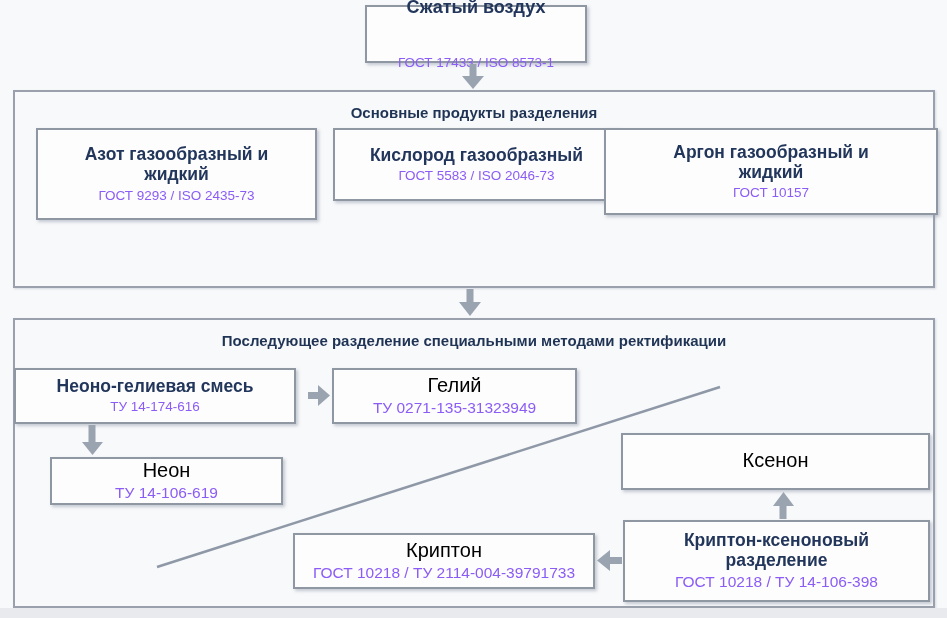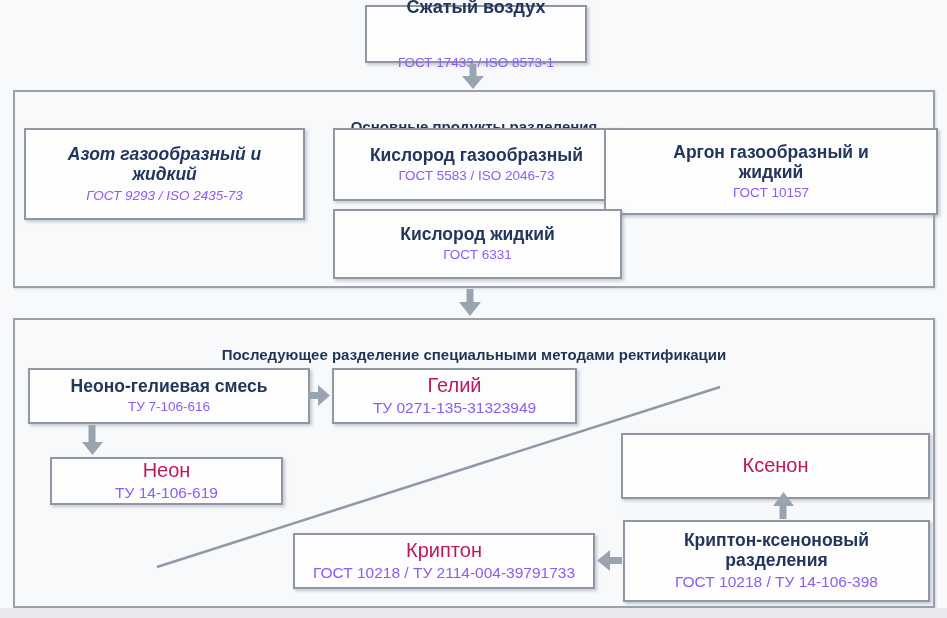--- a/index.html
+++ b/index.html
@@ -22,21 +22,21 @@
     border:2px solid #9aa1ac;
     background:transparent;
     box-sizing:border-box;
     box-shadow:1px 1px 2px rgba(150,158,172,.35);
     text-align:center;
   }
   .section-title{
     font-weight:bold;
     font-size:15px;
     color:#1f3355;
-    padding-top:26px;
+    padding-top:12px;
   }
   .node{
     position:absolute;
     box-sizing:border-box;
     background:#fdfdfe;
     border:2px solid #8f97a3;
     box-shadow:2px 2px 3px rgba(145,155,170,.5);
     display:flex;
     flex-direction:column;
     justify-content:center;
@@ -54,21 +54,21 @@
   .nt.w2a{max-width:220px;}
   .nt.w2b{max-width:235px;}
   .ns{
     font-size:13.5px;
     color:#8b5cf6;
     line-height:1.2;
   }
   .node.big .nt{
     font-weight:normal;
     font-size:20px;
-    color:#be185d;
+    color:#000000;
     margin-bottom:2px;
   }
   .node.big .ns{
     font-size:15.5px;
   }
   .overlay{
     position:absolute;left:0;top:0;
     z-index:3;
     pointer-events:none;
   }
@@ -80,70 +80,66 @@
 
   <div class="node" style="left:365px;top:5px;width:222px;height:58px;gap:35px;">
     <div class="nt" style="font-size:18px;">Сжатый воздух</div>
     <div class="ns">ГОСТ 17433 / ISO 8573-1</div>
   </div>
 
   <div class="section" style="left:13px;top:90px;width:922px;height:198px;">
     <div class="section-title">Основные продукты разделения</div>
   </div>
 
-  <div class="node" style="left:24px;top:128px;width:281px;height:92px;font-style:italic;">
+  <div class="node" style="left:36px;top:128px;width:281px;height:92px;">
     <div class="nt w2a">Азот газообразный и жидкий</div>
     <div class="ns">ГОСТ 9293 / ISO 2435-73</div>
   </div>
 
   <div class="node" style="left:333px;top:128px;width:287px;height:73px;">
     <div class="nt">Кислород газообразный</div>
     <div class="ns">ГОСТ 5583 / ISO 2046-73</div>
   </div>
 
   <div class="node" style="left:604px;top:128px;width:334px;height:87px;">
     <div class="nt w2b">Аргон газообразный и жидкий</div>
     <div class="ns">ГОСТ 10157</div>
   </div>
 
-  <div class="node" style="left:333px;top:209px;width:289px;height:70px;">
-    <div class="nt">Кислород жидкий</div>
-    <div class="ns">ГОСТ 6331</div>
-  </div>
 
   <div class="section" style="left:13px;top:318px;width:922px;height:290px;">
     <div class="section-title">Последующее разделение специальными методами ректификации</div>
   </div>
 
-  <div class="node" style="left:28px;top:368px;width:282px;height:56px;">
+  <div class="node" style="left:14px;top:368px;width:282px;height:56px;">
     <div class="nt">Неоно-гелиевая смесь</div>
-    <div class="ns">ТУ 7-106-616</div>
+    <div class="ns">ТУ 14-174-616</div>
   </div>
 
   <div class="node big" style="left:332px;top:368px;width:245px;height:56px;">
     <div class="nt">Гелий</div>
     <div class="ns">ТУ 0271-135-31323949</div>
   </div>
 
   <div class="node big" style="left:50px;top:457px;width:233px;height:48px;">
     <div class="nt">Неон</div>
     <div class="ns">ТУ 14-106-619</div>
   </div>
 
-  <div class="node big" style="left:621px;top:433px;width:309px;height:66px;">
+  <div class="node big" style="left:621px;top:433px;width:309px;height:57px;">
     <div class="nt">Ксенон</div>
   </div>
 
   <div class="node big" style="left:293px;top:533px;width:302px;height:56px;">
     <div class="nt">Криптон</div>
     <div class="ns">ГОСТ 10218 / ТУ 2114-004-39791733</div>
   </div>
 
   <div class="node" style="left:623px;top:520px;width:307px;height:82px;">
-    <div class="nt w2b">Криптон-ксеноновый разделения</div>
+    <div class="nt w2b">Криптон-ксеноновый разделение</div>
     <div class="ns" style="font-size:15.5px;">ГОСТ 10218 / ТУ 14-106-398</div>
   </div>
 
   <svg class="overlay" width="947" height="618" viewBox="0 0 947 618">
     <g fill="#9aa3b0">
       <g>
         <rect x="469.5" y="64" width="7" height="13"></rect>
         <polygon points="462,76 484,76 473,89"></polygon>
       </g>
       <g>

